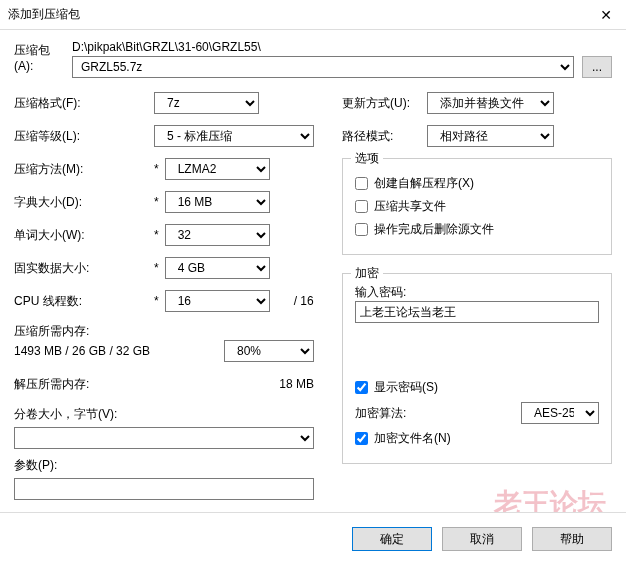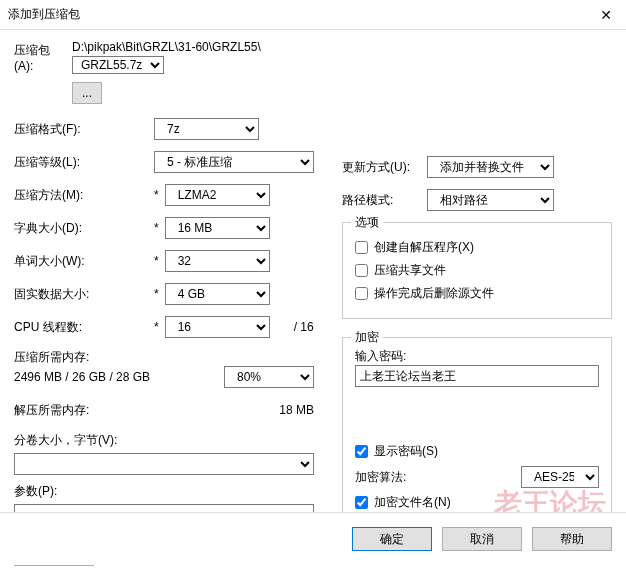--- a/index.html
+++ b/index.html
@@ -35,42 +35,41 @@
 }
 .path-row {
   display: flex;
   align-items: flex-start;
   gap: 8px;
   margin-bottom: 14px;
 }
 .path-row .label { width: 50px; padding-top: 2px; }
 .path-col { flex: 1; }
 .path-text { font-size: 12px; margin-bottom: 2px; }
-.path-input-row { display: flex; gap: 8px; align-items: flex-start; flex-direction: column; }
+.path-input-row { display: flex; gap: 8px; align-items: center; }
 .path-select {
   flex: 1;
   height: 22px;
   border: 1px solid #7a7a7a;
   padding: 0 4px;
   font-family: inherit;
   font-size: 12px;
   background: #fff;
 }
 .browse-btn {
   width: 30px;
   height: 22px;
   border: 1px solid #adadad;
   background: #e1e1e1;
   cursor: pointer;
   font-size: 12px;
 }
 .main-grid {
   display: flex;
   gap: 28px;
-  align-items: center;
 }
 .left-col { width: 300px; }
 .right-col { flex: 1; }
 .form-row {
   display: flex;
   align-items: center;
   margin-bottom: 11px;
   min-height: 22px;
 }
 .form-row .label {
@@ -273,21 +272,21 @@
       <div class="form-row">
         <div class="label">CPU 线程数:</div>
         <div class="control">
           <span>*</span>
           <select class="w1"><option>16</option></select>
           <span style="margin-left:18px">/ 16</span>
         </div>
       </div>
       <div>压缩所需内存:</div>
       <div class="form-row">
-        <div>2496 MB / 26 GB / 28 GB</div>
+        <div>1493 MB / 26 GB / 32 GB</div>
         <div class="value-right" style="display:flex;justify-content:flex-end">
           <select class="w3"><option>80%</option></select>
         </div>
       </div>
       <div class="form-row">
         <div class="label">解压所需内存:</div>
         <div class="value-right">18 MB</div>
       </div>
       <div style="margin-bottom:4px">分卷大小，字节(V):</div>
       <select style="width:100%"><option></option></select>

